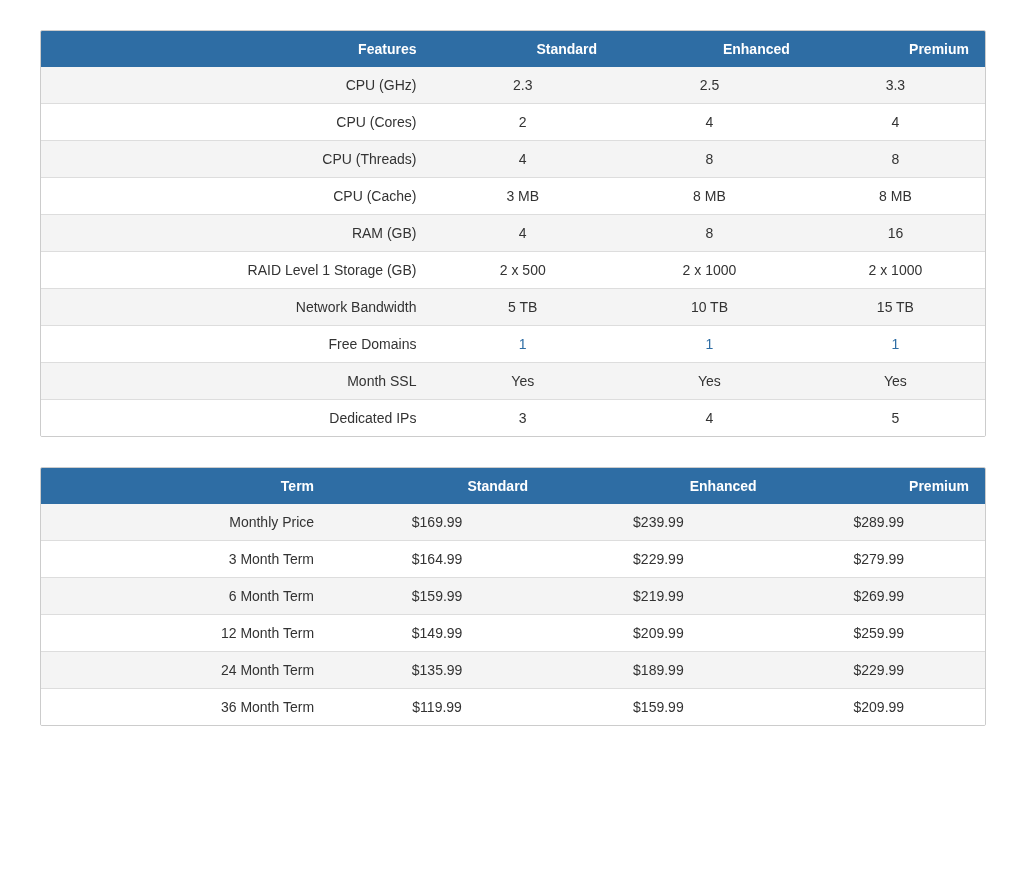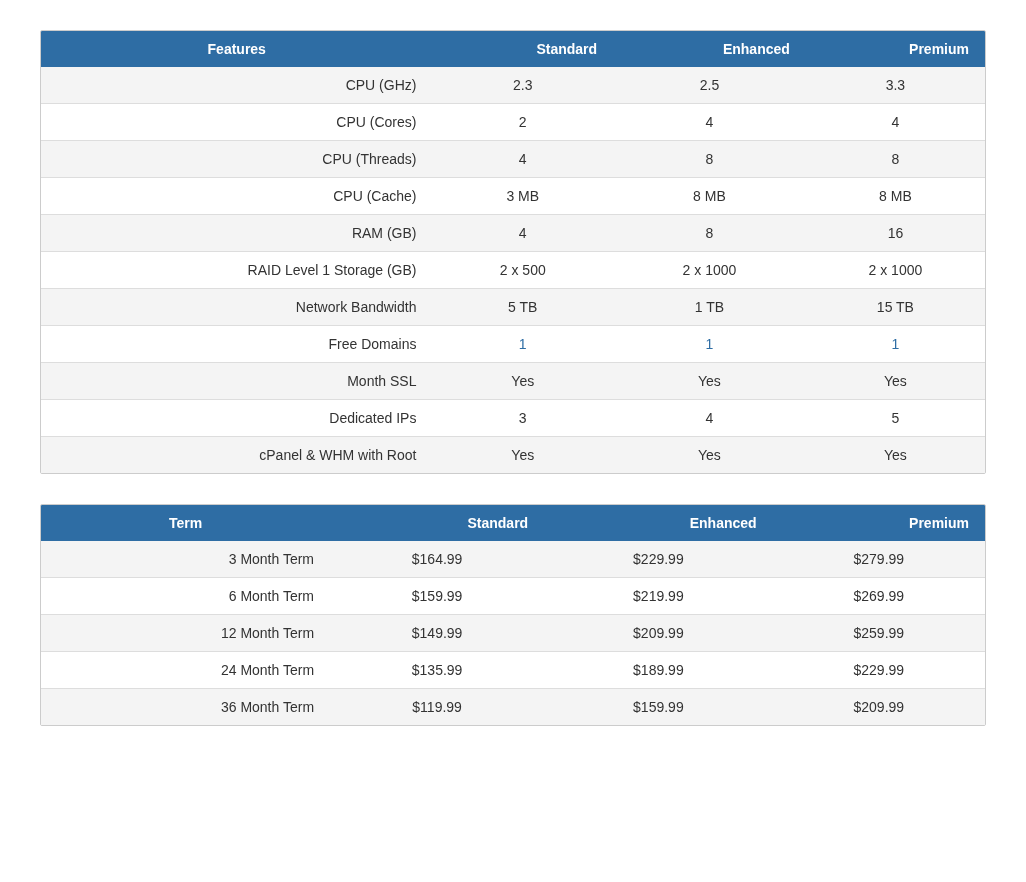--- a/index.html
+++ b/index.html
@@ -25,21 +25,21 @@
 
     thead tr th {
       background-color: #2e6da4;
       color: #fff;
       font-weight: bold;
       padding: 10px 16px;
       text-align: right;
     }
 
     thead tr th:first-child {
-      text-align: center;
+      text-align: right;
     }
 
     tbody tr td {
       padding: 10px 16px;
       border-bottom: 1px solid #ddd;
       text-align: center;
       vertical-align: middle;
     }
 
     tbody tr td:first-child {
@@ -108,62 +108,62 @@
         </tr>
         <tr>
           <td>RAID Level 1 Storage (GB)</td>
           <td>2 x 500</td>
           <td>2 x 1000</td>
           <td>2 x 1000</td>
         </tr>
         <tr>
           <td>Network Bandwidth</td>
           <td>5 TB</td>
-          <td>1 TB</td>
+          <td>10 TB</td>
           <td>15 TB</td>
         </tr>
         <tr>
           <td>Free Domains</td>
           <td class="link-blue">1</td>
           <td class="link-blue">1</td>
           <td class="link-blue">1</td>
         </tr>
         <tr>
           <td>Month SSL</td>
           <td>Yes</td>
           <td>Yes</td>
           <td>Yes</td>
         </tr>
         <tr>
           <td>Dedicated IPs</td>
           <td>3</td>
           <td>4</td>
           <td>5</td>
         </tr>
-        <tr>
-          <td>cPanel &amp; WHM with Root</td>
-          <td>Yes</td>
-          <td>Yes</td>
-          <td>Yes</td>
-        </tr>
       </tbody>
   </table>
 </div>
 
 <div class="table-container">
   <table>
     <thead>
       <tr>
         <th>Term</th>
         <th>Standard</th>
         <th>Enhanced</th>
         <th>Premium</th>
       </tr>
     </thead>
     <tbody id="pricing-tbody">
+    <tr>
+          <td>Monthly Price</td>
+          <td>$169.99</td>
+          <td>$239.99</td>
+          <td>$289.99</td>
+        </tr>
         <tr>
           <td>3 Month Term</td>
           <td>$164.99</td>
           <td>$229.99</td>
           <td>$279.99</td>
         </tr>
         <tr>
           <td>6 Month Term</td>
           <td>$159.99</td>
           <td>$219.99</td>

